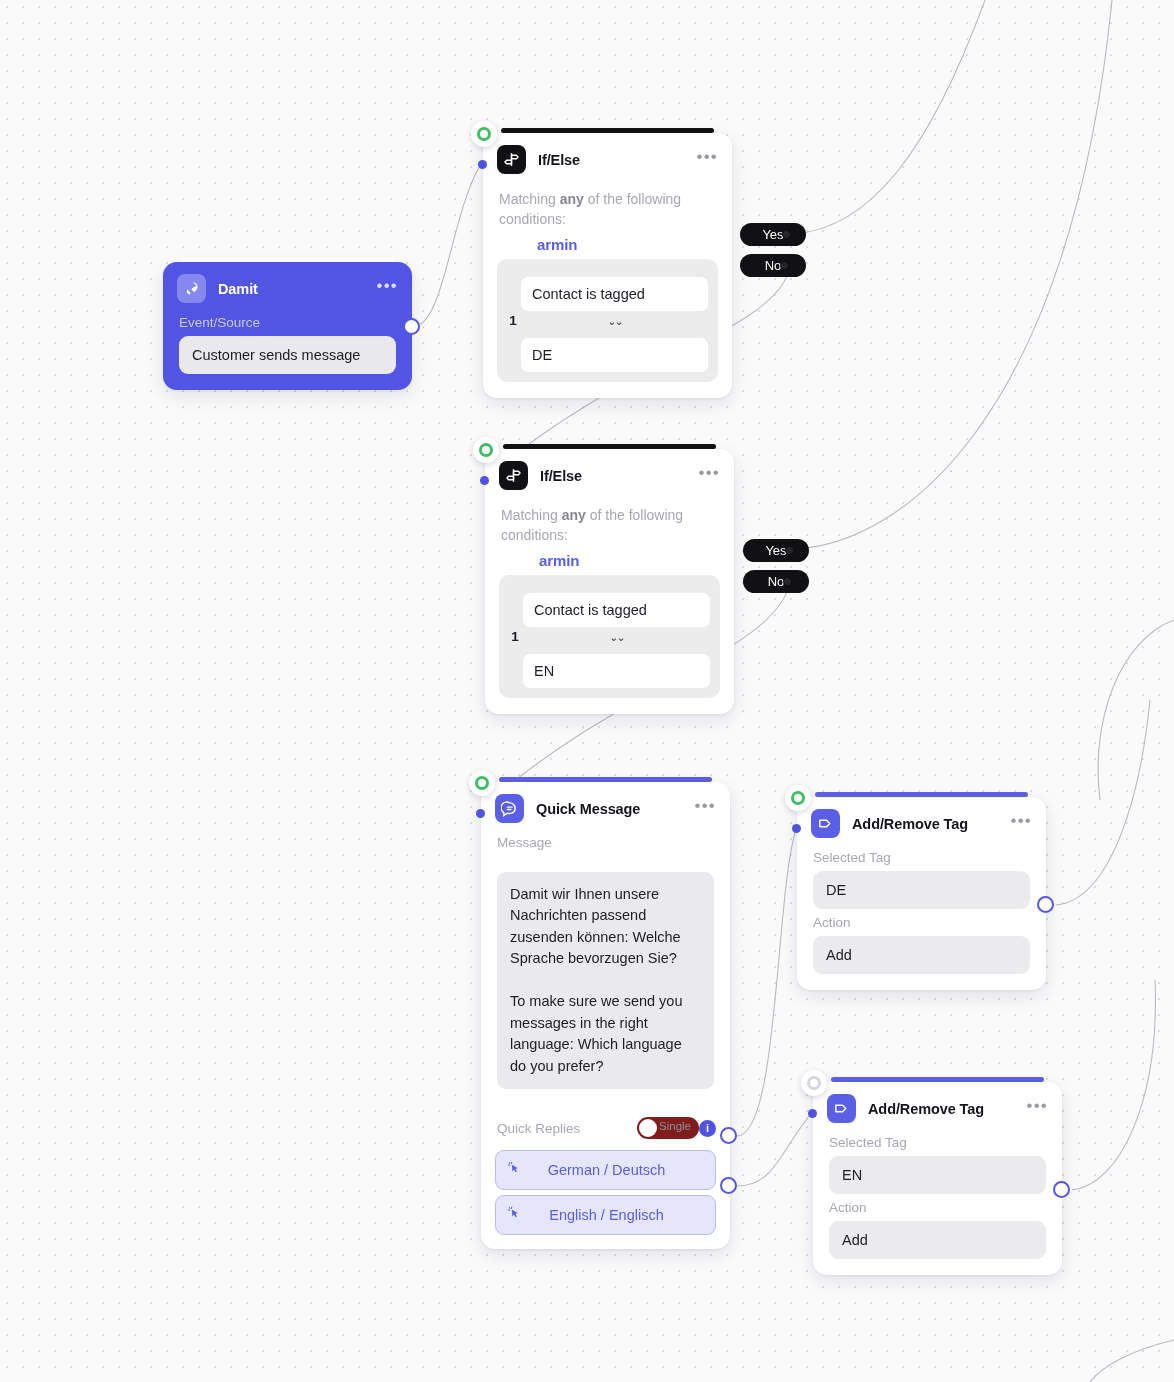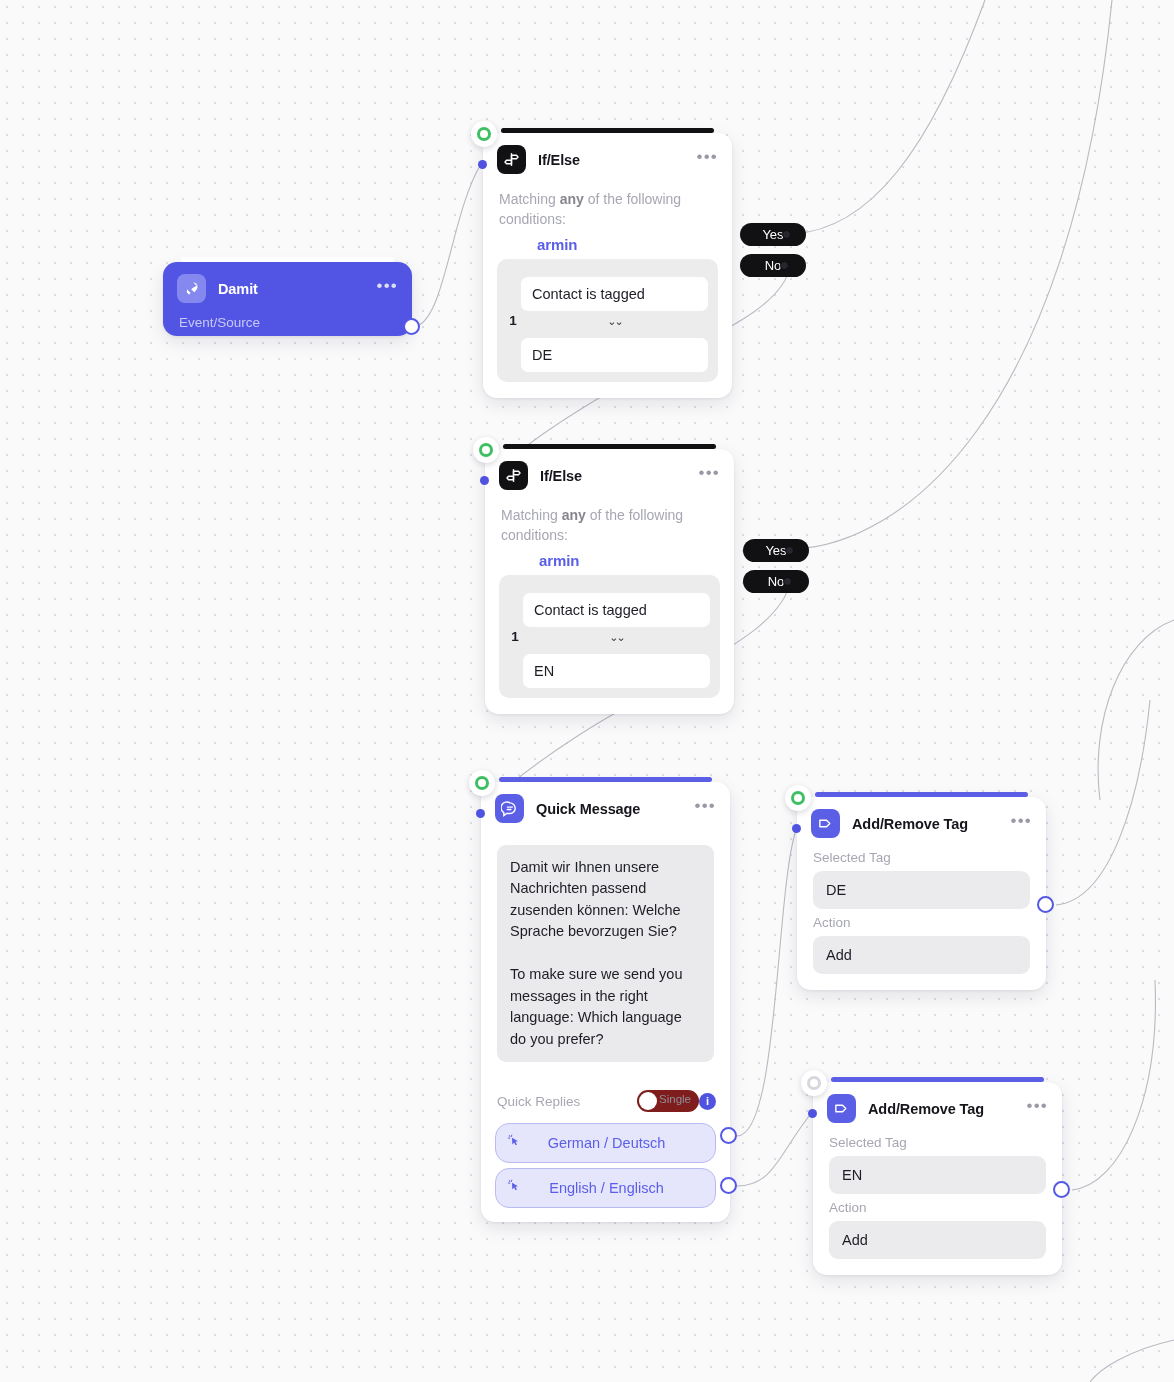--- a/index.html
+++ b/index.html
@@ -241,21 +241,21 @@
     display: flex;
     align-items: center;
     justify-content: center;
     flex: 0 0 auto;
     cursor: pointer;
   }
   .qr-item {
     margin: 5px 14px 0 14px;
     background: #e5e6fb;
     border: 1.4px solid #b9bbf2;
-    border-radius: 14px;
+    border-radius: 9px;
     height: 38px;
     display: flex;
     align-items: center;
     padding: 0 10px;
     cursor: pointer;
   }
   .qr-text {
     flex: 1 1 auto;
     text-align: center;
     font-size: 14.5px;
@@ -368,20 +368,21 @@
       <div class="node-icon lilac">
         <svg width="17" height="17" viewBox="0 0 24 24" fill="#ffffff">
           <path d="M14.5 3.5c3 0 6 2 6 6 0 2.2-1.4 4.6-3.4 6.6l-1.3 1.3-4.2-4.2 1.3-1.3c2-2 4.4-3.4 6.6-3.4M5.6 13.2l5.2 5.2-2 2-1.3-.4-.4-1.3-1.3-.4-.4-1.3 .2-3.8z"></path>
           <circle cx="15.2" cy="8.8" r="1.6" fill="#8588ee"></circle>
         </svg>
       </div>
       <div class="node-title white">Damit</div>
       <div class="dots white">•••</div>
     </div>
     <div class="field-label onpurple">Event/Source</div>
+    <div class="field-box">Customer sends message</div>
     <div class="port-open" style="left:240px; top:56px;"></div>
   </div>
 
   <div class="node ifelse" id="node-if1">
     <div class="topbar"></div>
     <div class="node-head">
       <div class="node-icon">
         <svg width="17" height="17" viewBox="0 0 24 24" fill="none" stroke="#ffffff" stroke-width="2" stroke-linejoin="round">
           <path d="M12 3v18"></path>
           <path d="M12 6h7l2.2 2.5L19 11h-7z" fill="none"></path>
@@ -453,20 +454,21 @@
     <div class="node-head">
       <div class="node-icon purple">
         <svg width="17" height="17" viewBox="0 0 24 24" fill="none" stroke="#ffffff" stroke-width="2" stroke-linecap="round">
           <path d="M20 11.5a7.5 7.5 0 0 1-7.5 7.5H8l-4 3v-4.2A7.5 7.5 0 0 1 12.5 4 7.5 7.5 0 0 1 20 11.5z"></path>
           <path d="M9 10h7M9 13.5h5"></path>
         </svg>
       </div>
       <div class="node-title">Quick Message</div>
       <div class="dots">•••</div>
     </div>
+    <div class="field-label">Message</div>
     <div class="msg-box">Damit wir Ihnen unsere Nachrichten passend zusenden können: Welche Sprache bevorzugen Sie?
 
 To make sure we send you messages in the right language: Which language do you prefer?</div>
 
     <div class="qr-row">
       <div class="qr-label">Quick Replies</div>
       <div class="toggle">
         <div class="knob"></div>
         <div class="tg-text">Single</div>
       </div>

